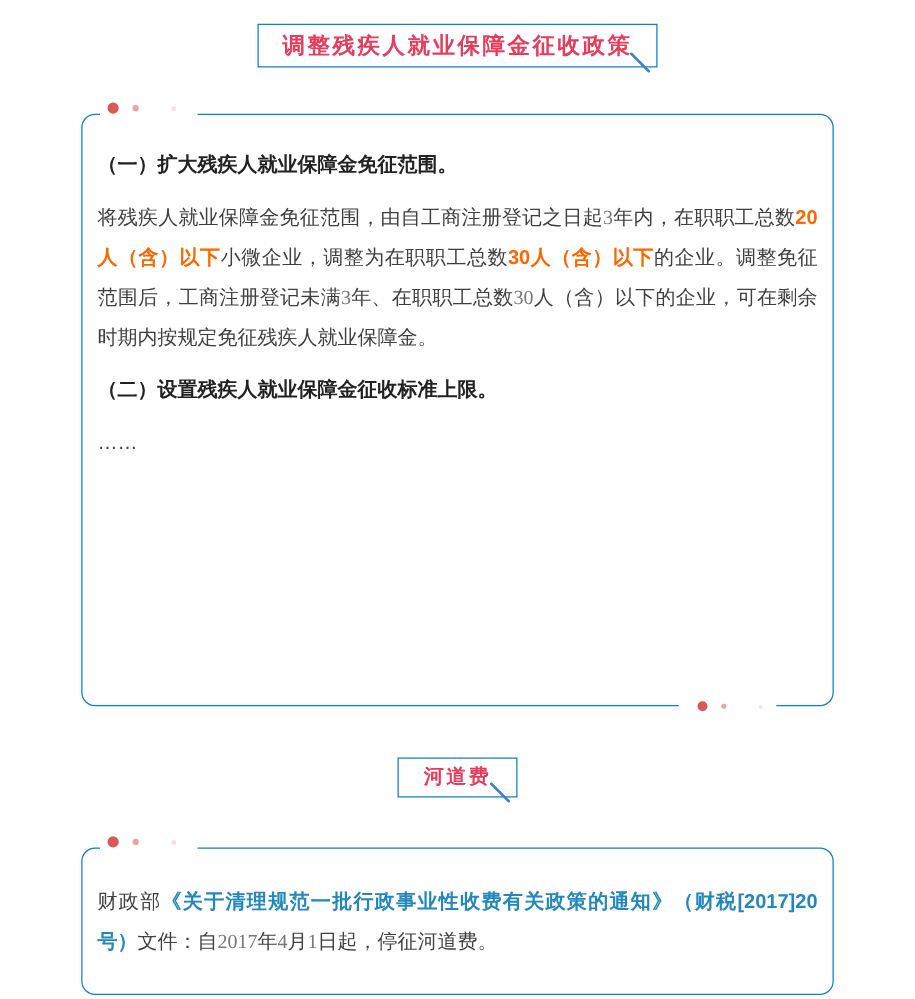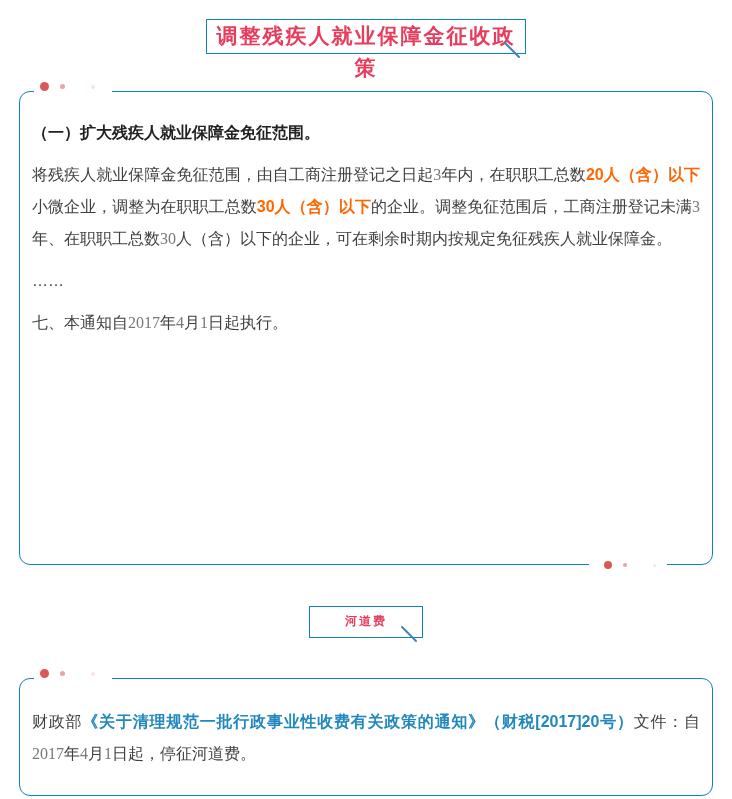--- a/index.html
+++ b/index.html
@@ -23,28 +23,28 @@
   .badge{
     position:relative;
     margin:0 auto;
     border:1.5px solid var(--blue);
     color:var(--red);
     font-weight:bold;
     text-align:center;
     box-sizing:border-box;
     background:#fff;
   }
-  .badge1{width:320px;height:35px;line-height:32px;font-size:21px;letter-spacing:2px;margin-top:19px;}
-  .badge2{width:114px;height:32px;line-height:29px;font-size:12px;letter-spacing:2px;margin-top:41px;}
+  .badge1{width:320px;height:35px;line-height:32px;font-size:18px;letter-spacing:2px;margin-top:19px;}
+  .badge2{width:96px;height:32px;line-height:29px;font-size:16px;letter-spacing:2px;margin-top:41px;}
   .swoosh{position:absolute;right:3px;bottom:-6px;width:20px;height:20px;}
 
   
   .panel{
     position:relative;
-    width:694px;
+    width:602px;
     margin:0 auto;
     border:1.5px solid var(--blue);
     border-radius:11px;
     box-sizing:border-box;
     background:#fff;
   }
   .panel1{margin-top:37px;padding:15px 12px 13px 12px;min-height:474px;}
   .panel2{margin-top:40px;padding:17px 12px 15px 12px;min-height:101px;}
 
   
@@ -93,22 +93,22 @@
   <div class="panel panel1">
     <i class="mask mask-tl"></i>
     <span class="dots dots-tl">
       <i class="d1"></i>
       <i class="d2"></i>
       <i class="d3"></i>
     </span>
 
     <p class="p h"><span class="seg-n">（一）扩大残疾人就业保障金免征范围。</span></p>
     <p class="p"><span class="seg-n">将残疾人就业保障金免征范围，由自工商注册登记之日起</span><span class="seg-num">3</span><span class="seg-n">年内，在职职工总数</span><span class="seg-o">20人（含）以下</span><span class="seg-n">小微企业，调整为在职职工总数</span><span class="seg-o">30人（含）以下</span><span class="seg-n">的企业。调整免征范围后，工商注册登记未满</span><span class="seg-num">3</span><span class="seg-n">年、在职职工总数</span><span class="seg-num">30</span><span class="seg-n">人（含）以下的企业，可在剩余时期内按规定免征残疾人就业保障金。</span></p>
+    <p class="p h"><span class="seg-n">（二）设置残疾人就业保障金征收标准上限。</span></p>
     <p class="p"><span class="seg-n">……</span></p>
-    <p class="p"><span class="seg-n">七、本通知自</span><span class="seg-num">2017</span><span class="seg-n">年</span><span class="seg-num">4</span><span class="seg-n">月</span><span class="seg-num">1</span><span class="seg-n">日起执行。</span></p>
 
     <i class="mask mask-br"></i>
     <span class="dots dots-br">
       <i class="d1"></i>
       <i class="d2"></i>
       <i class="d3"></i>
     </span>
   </div>
 
   <div class="badge badge2">

